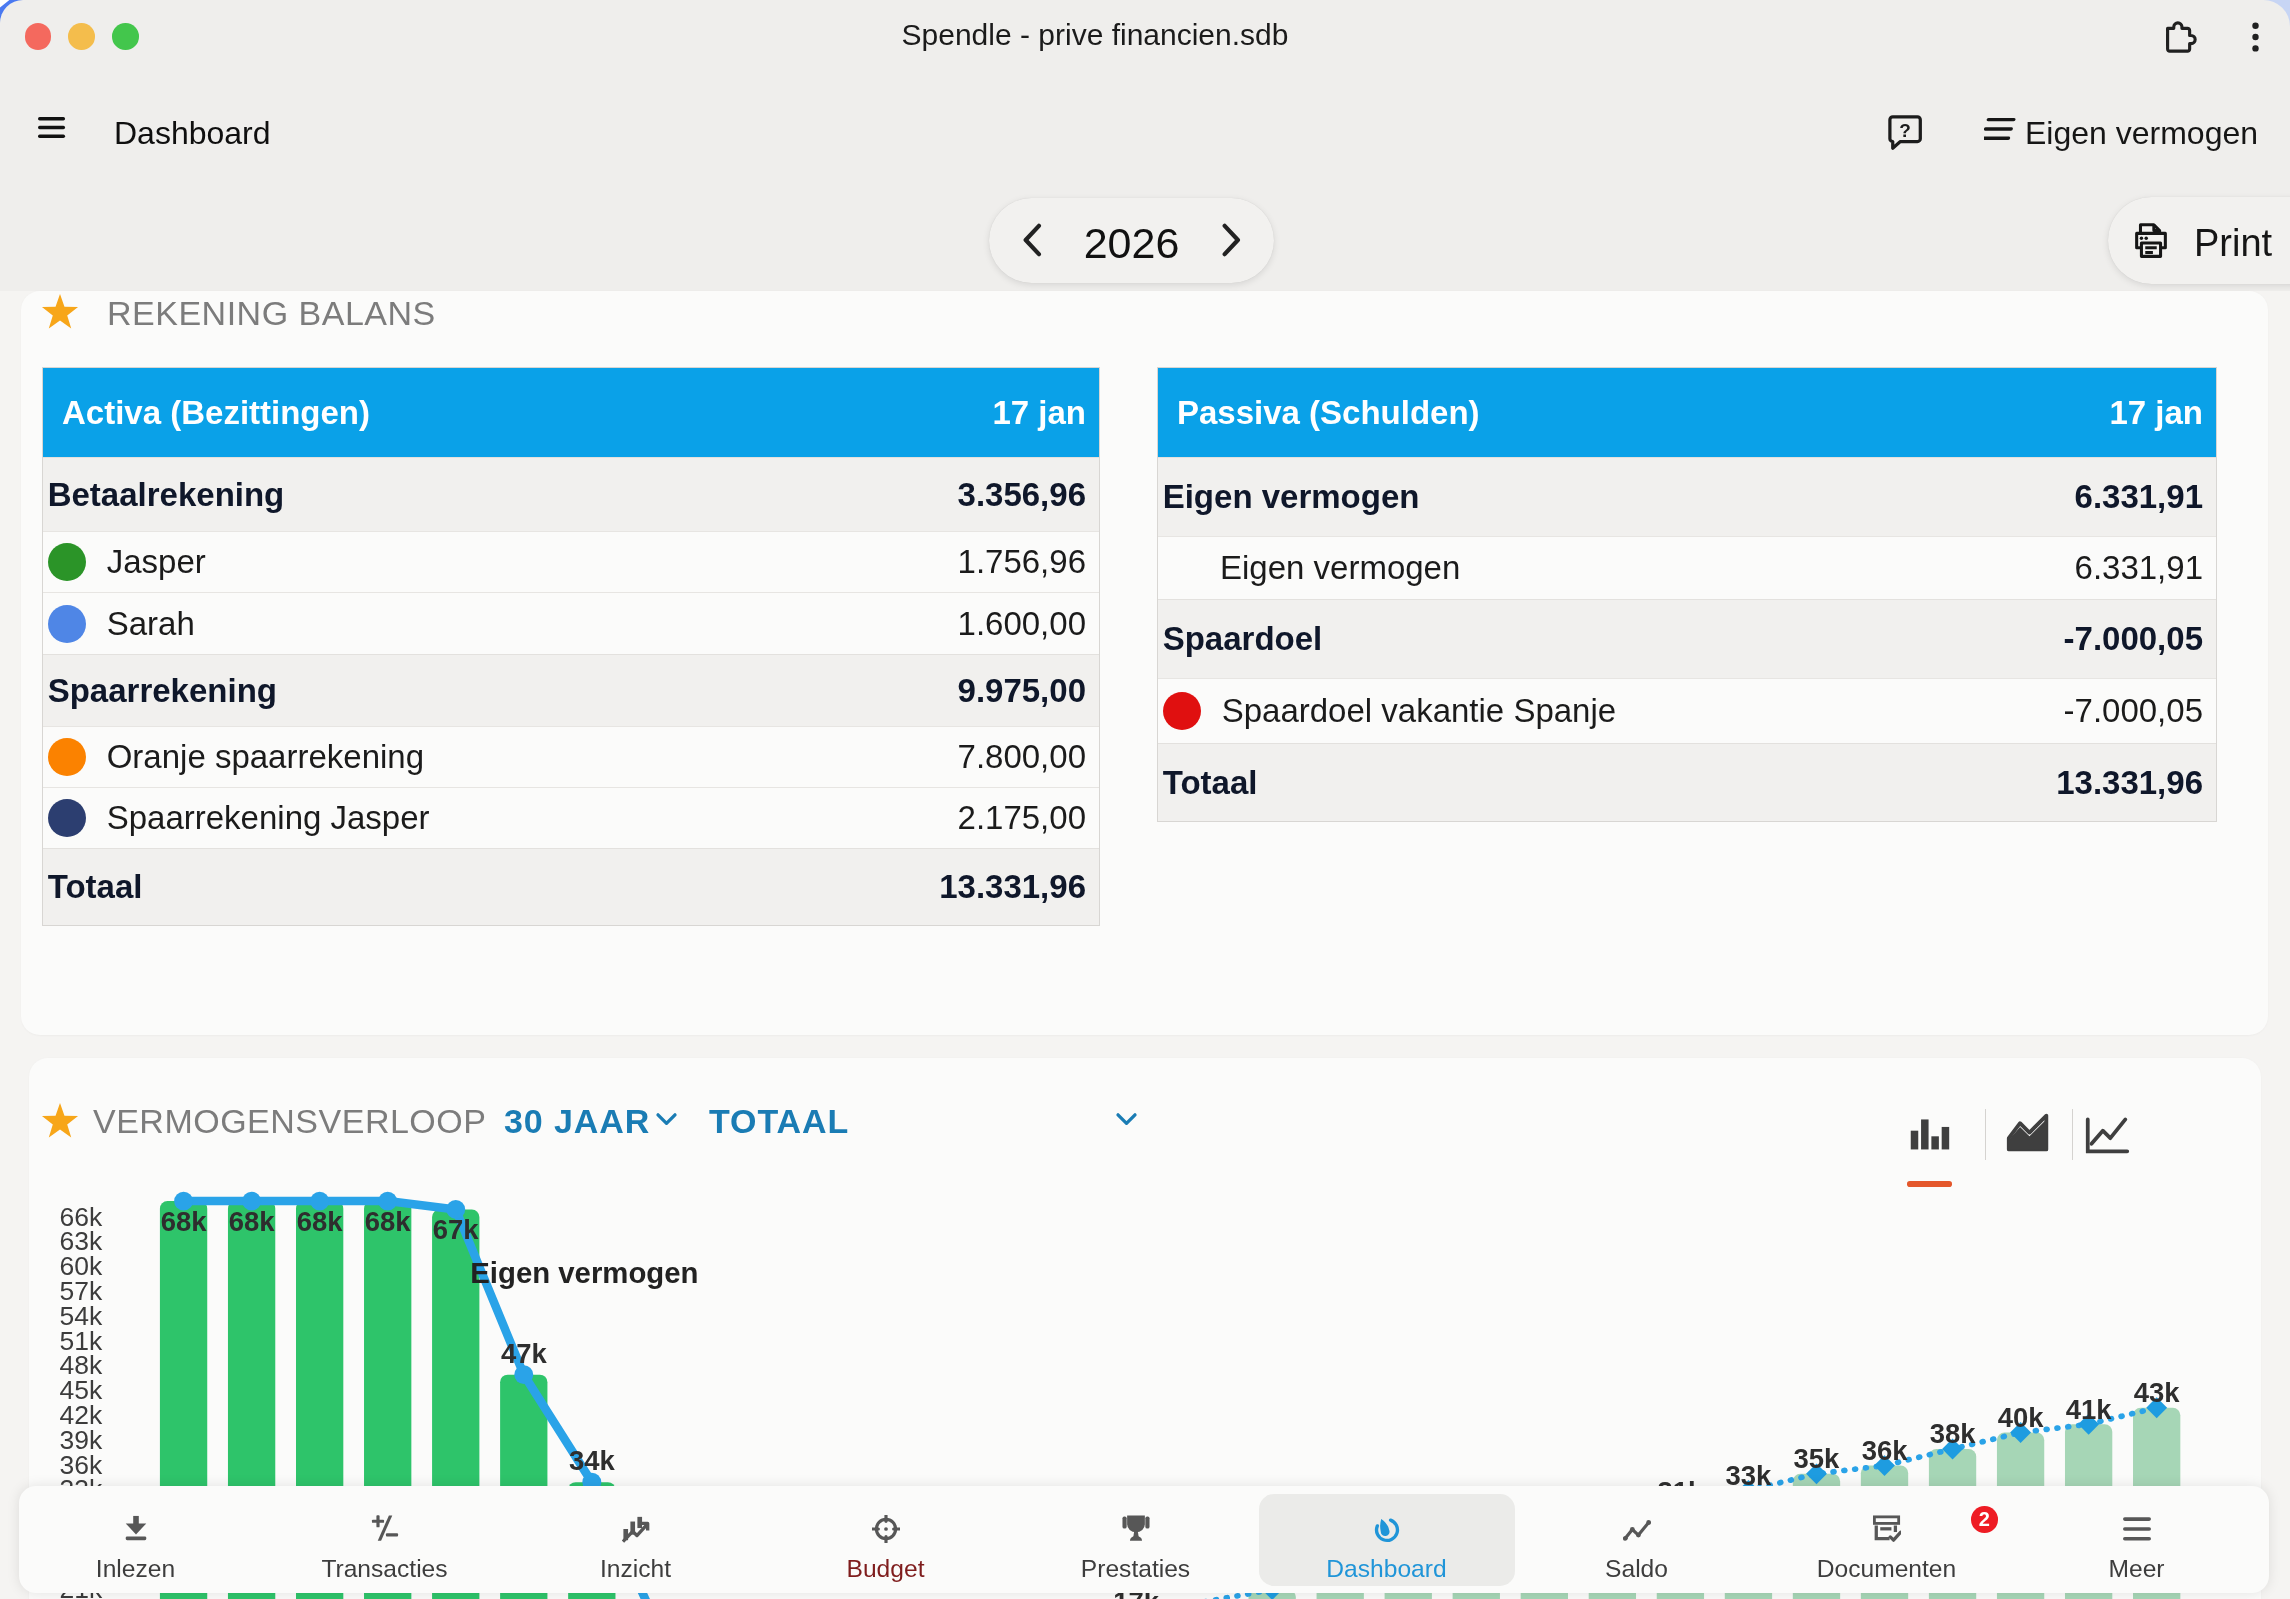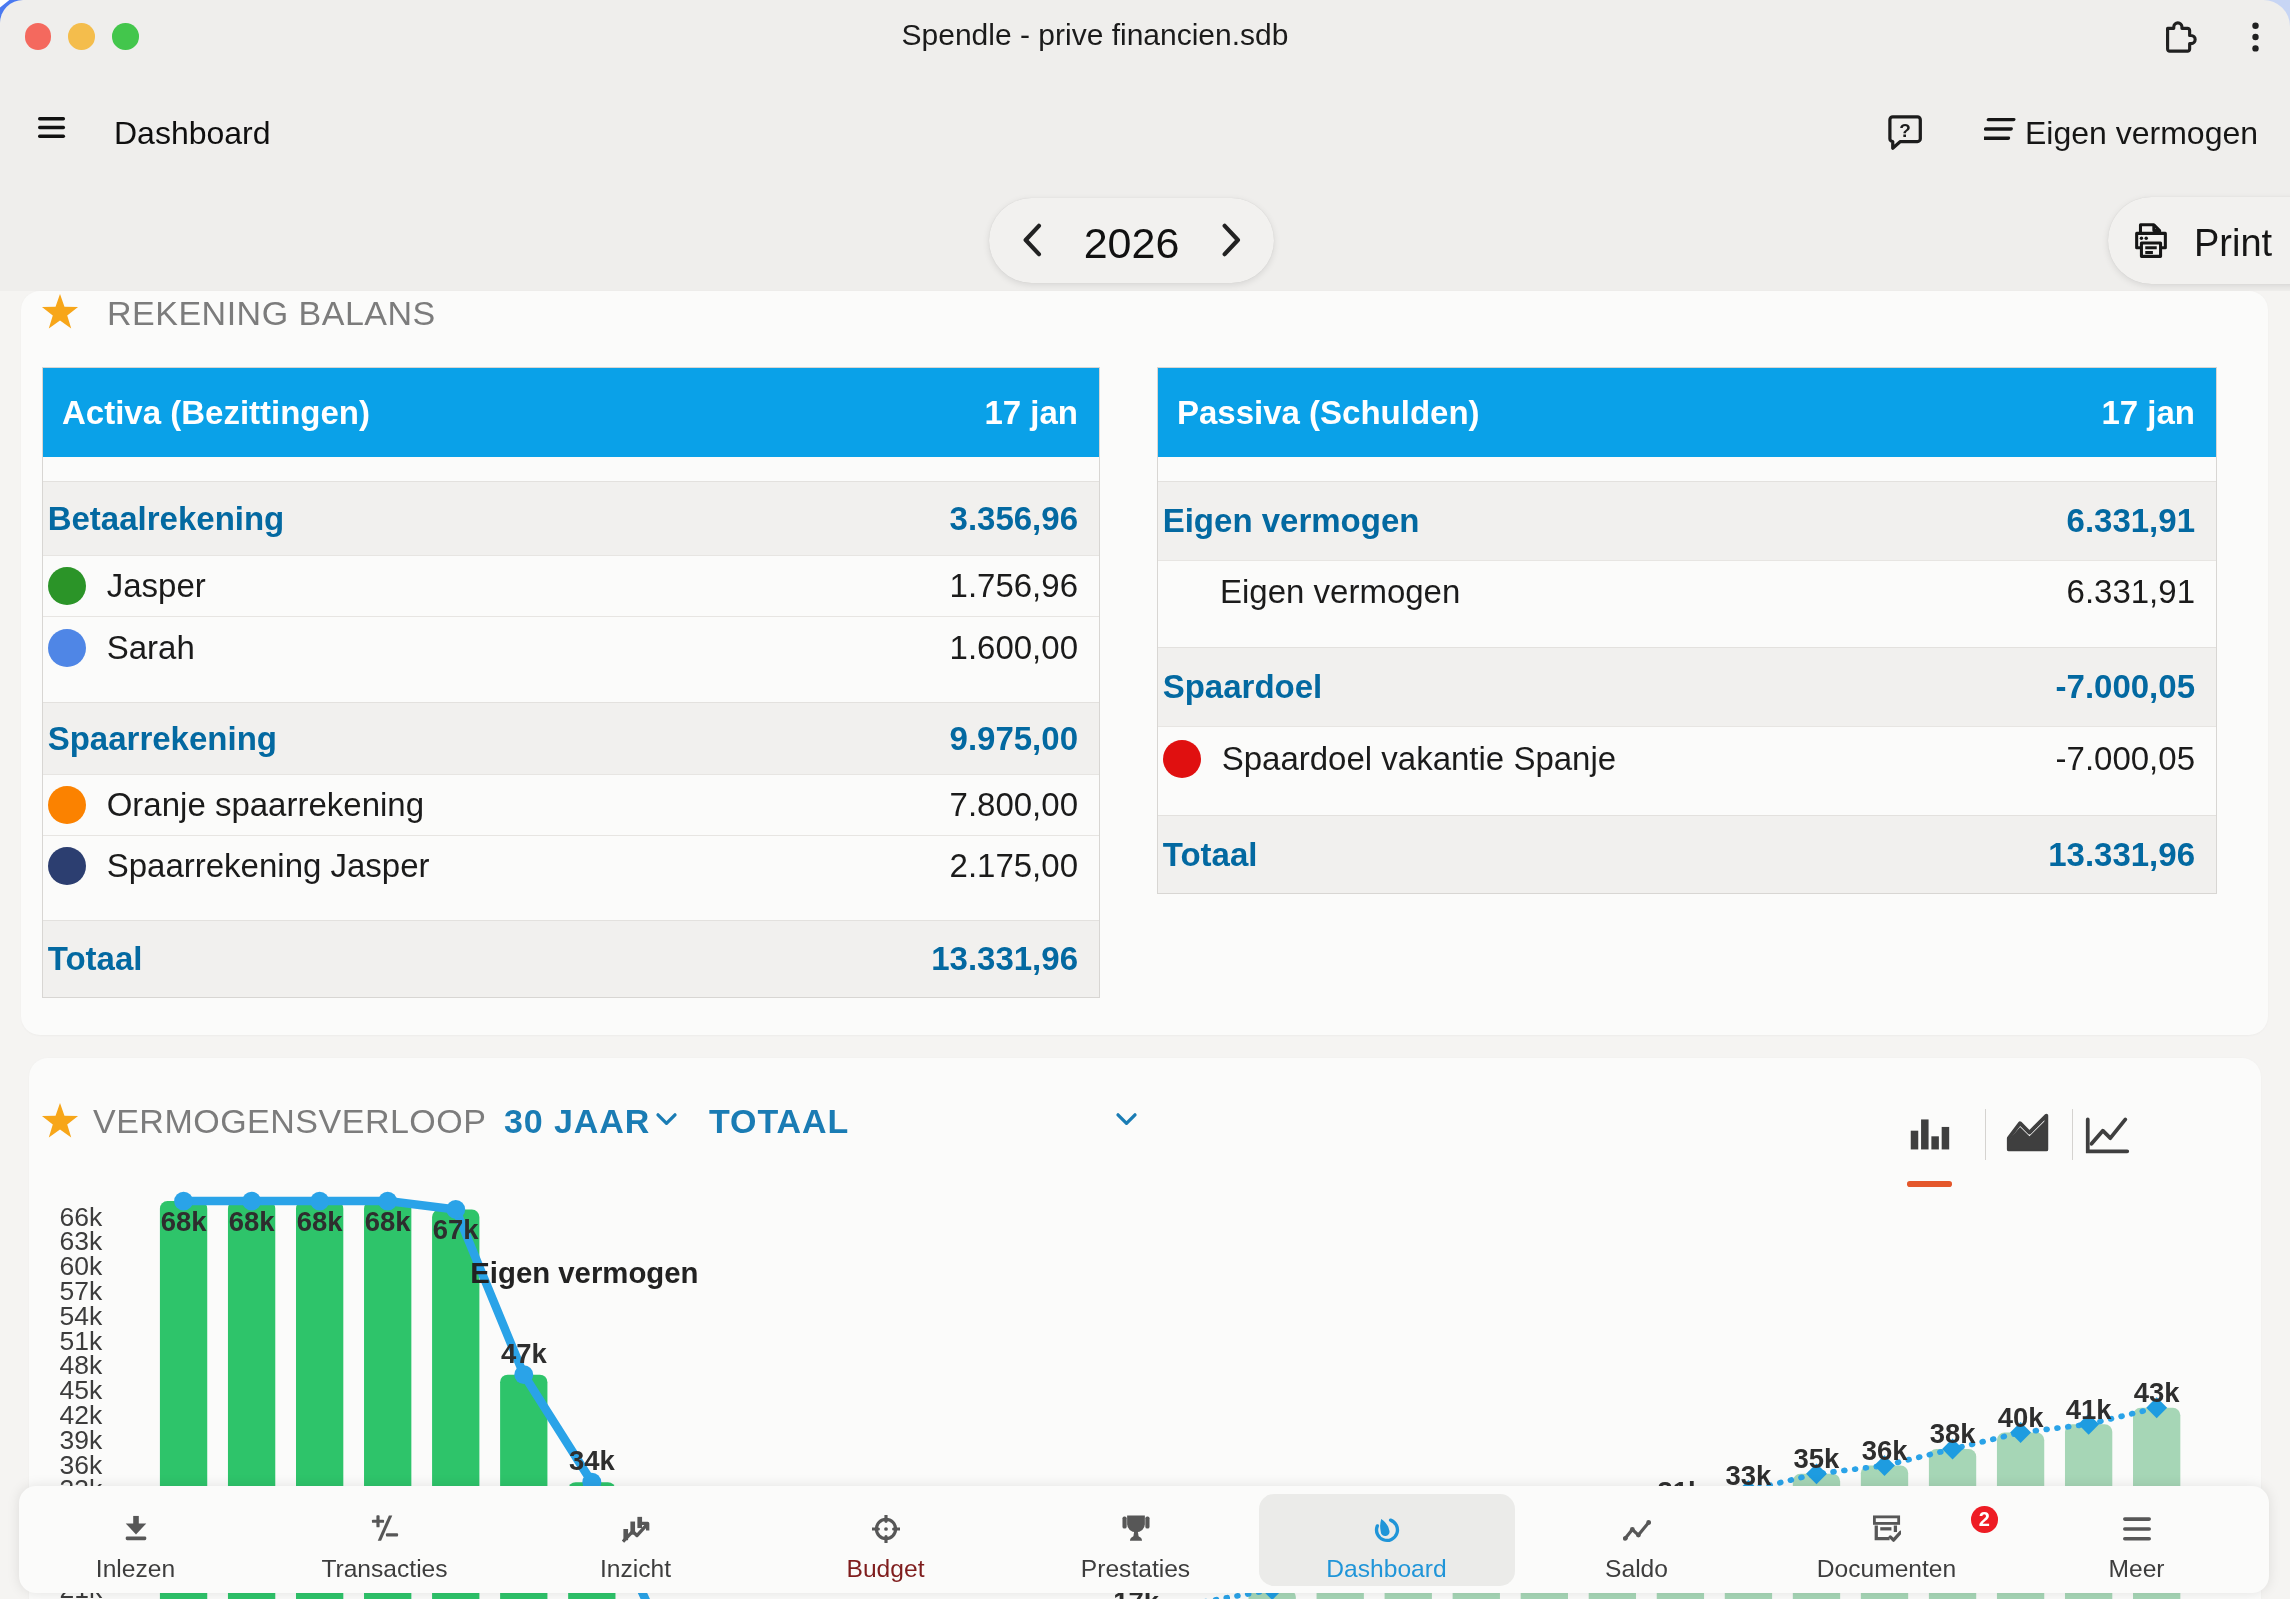--- a/index.html
+++ b/index.html
@@ -20,24 +20,24 @@
 #printtxt { left:2194px; top:222px; font-size:38px; color:#161616; }
 #content { left:0; top:291px; width:2290px; height:1309px; background:#f5f4f2; }
 .card { position:absolute; background:#fbfbfa; border-radius:19px; box-shadow:0 0.9px 1.9px rgba(0,0,0,0.03); }
 #card1 { left:21px; top:0px; width:2247px; height:744px; }
 #card2 { left:29px; top:767px; width:2232px; height:568px; border-radius:19px 19px 0 0; }
 .sectitle { position:absolute; font-size:34px; color:#7c7c7c; letter-spacing:0.5px; }
 .tbl { position:absolute; width:1058px; border:0.9px solid #d8d6d3; background:#fbfbfa; }
 .tr { display:flex; align-items:center; justify-content:space-between; font-size:33px; }
 .tr.hdr { background:#0aa1e8; color:#fff; font-weight:bold; }
 .tr.hdr .lc { padding-left:19px; }
-.tr.cat { background:#f1f0ee; font-weight:bold; color:#0369a1; border-top:0.9px solid #e3e1de;margin-top:24px; }
+.tr.cat { background:#f1f0ee; font-weight:bold; color:#0f172a; border-top:0.9px solid #e3e1de; }
 .tr.item { background:#fbfbfa; color:#1b1b1b; border-top:0.9px solid #e7e5e2; }
 .lc { display:flex; align-items:flex-end; padding-left:4.7px; }
-.rc { padding-right:21px; }
+.rc { padding-right:13px; }
 .dot { display:inline-block; width:38px; height:38px; border-radius:50%; margin-right:21px; }
 .bluelink { position:absolute; font-size:34px; font-weight:bold; color:#1a7cb4; letter-spacing:0.9px; }
 #chartsvg { position:absolute; left:0; top:860px; }
 .ax { font-size:28px; fill:#3c3c3c; }
 .bl { font-size:29px; font-weight:bold; fill:#2e2e2e; }
 .an { font-size:31px; font-weight:bold; fill:#222; }
 #nav { position:absolute; left:19px; top:1195px; width:2250px; height:107px; background:#fbfbfa; border-radius:17px; box-shadow:0 0 13.2px rgba(0,0,0,0.10); }
 .nitem { position:absolute; top:1224px; width:151px; text-align:center; }
 .nlabel { font-size:24.6px; margin-top:8.5px; }
 #badge { position:absolute; left:1971px; top:1215px; width:26.5px; height:26.5px; border-radius:50%; background:#ee1c24; color:#fff; font-size:20px; font-weight:bold; text-align:center; line-height:26.5px; }

